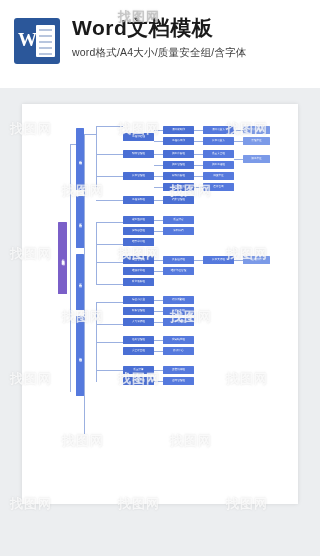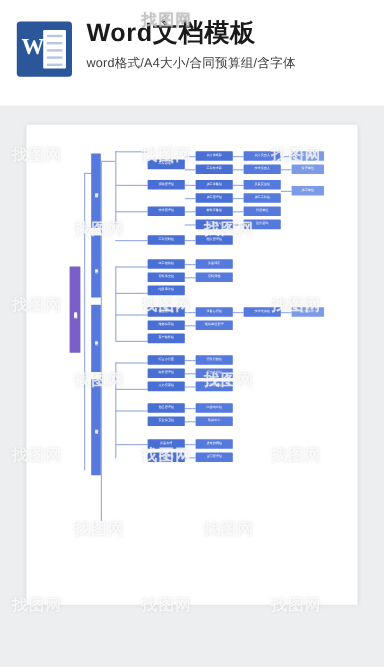--- a/index.html
+++ b/index.html
@@ -152,21 +152,21 @@
         <i></i>
           <i></i>
           <i></i>
           <i></i>
           <i></i>
       </div>
       <div class="w">W</div>
     </div>
     <div class="hdr-text">
       <div class="hdr-title">Word文档模板</div>
-      <div class="hdr-sub">word格式/A4大小/合同预算组/含字体</div>
+      <div class="hdr-sub">word格式/A4大小/质量安全组/含字体</div>
     </div>
   </div>
 </div>
 
 <div class="sheet">
   <div class="diagram" id="diagram">
       <div class="edge" style="left: 48px; top: 40px; width: 0.6px; height: 248px;"></div>
       <div class="edge" style="left: 48px; top: 40px; width: 14px; height: 0.6px;"></div>
       <div class="edge" style="left: 62px; top: 30px; width: 0.6px; height: 300px;"></div>
       <div class="edge" style="left: 62px; top: 30px; width: 12px; height: 0.6px;"></div>

